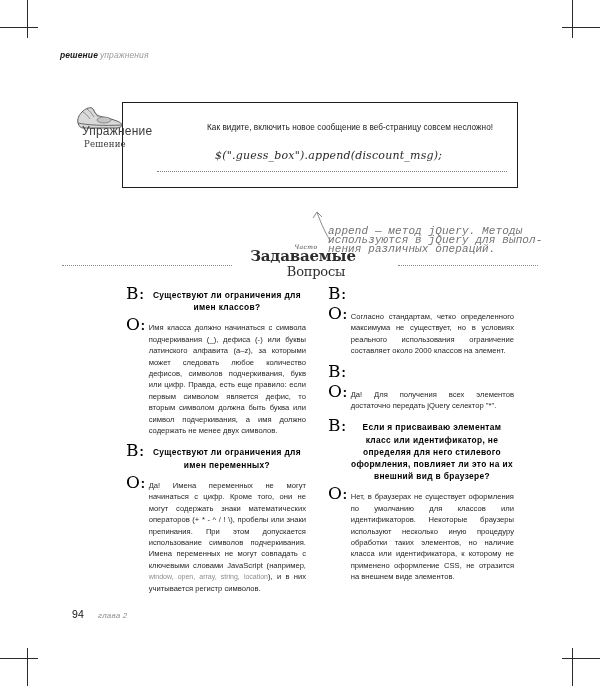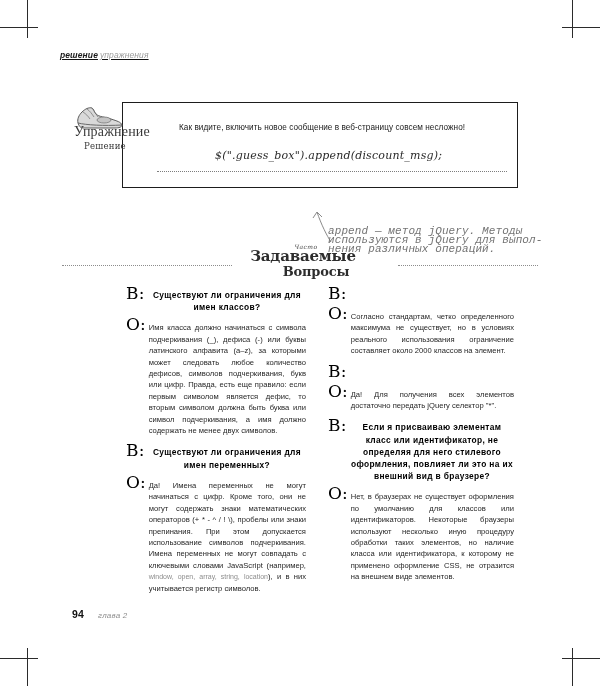--- a/index.html
+++ b/index.html
@@ -40,21 +40,20 @@
     top: 38px;
     width: 480px;
     height: 600px;
   }
 
   
   .running-head {
     font-size: 8.5px;
     letter-spacing: .1px;
     padding-top: 12px;
-    text-decoration: underline;
   }
   .running-head .rh-bold {
     font-weight: bold;
     font-style: italic;
     color: #1b1b1b;
   }
   .running-head .rh-light {
     font-style: italic;
     color: #9a9a9a;
     margin-left: 2px;
@@ -85,38 +84,38 @@
     text-align: left;
     z-index: 4;
   }
   .sneaker-icon {
     display: block;
     margin-left: 2px;
     margin-bottom: -6px;
   }
   .exercise-label .lbl1 {
     display: block;
-    font-family: Liberation Serif, serif;
-    font-size: 14px;
+    font-family: Liberation Sans, sans-serif;
+    font-size: 12px;
     color: #3a3a3a;
     letter-spacing: .2px;
-    margin-left: 2px;
+    margin-left: 10px;
   }
   .exercise-label .lbl2 {
     display: block;
     font-family: "DejaVu Serif", serif;
     font-size: 8.6px;
     color: #3a3a3a;
     letter-spacing: .2px;
     margin-left: 12px;
     margin-top: 1px;
   }
   .exercise-intro {
     position: absolute;
-    left: 56px;
+    left: 84px;
     top: 20px;
     font-size: 8.2px;
     color: #1a1a1a;
     letter-spacing: .05px;
     white-space: nowrap;
   }
   .exercise-code {
     position: absolute;
     left: 92px;
     top: 46px;
@@ -196,21 +195,21 @@
     line-height: 15px;
     letter-spacing: -.2px;
     font-weight: bold;
     margin-top: -1px;
   }
   .faq-line2 {
     display: block;
     font-size: 13px;
     line-height: 13px;
     letter-spacing: -.2px;
-    font-weight: bold;
+    font-weight: normal;
     margin-left: 26px;
     margin-top: 1px;
   }
 
   
   .faq-cols {
     position: absolute;
     left: 0;
     top: 250px;
     width: 480px;
@@ -276,21 +275,21 @@
   
   .footer {
     position: absolute;
     left: 12px;
     bottom: 18px;
     display: flex;
     align-items: baseline;
   }
   .folio {
     font-size: 10.5px;
-    font-weight: bold;
+    font-weight: normal;
     color: #111;
     letter-spacing: .2px;
     text-align: center;
   }
   .chapter-label {
     font-size: 8px;
     font-style: italic;
     color: #8d8d8d;
     margin-left: 14px;
     letter-spacing: .2px;

